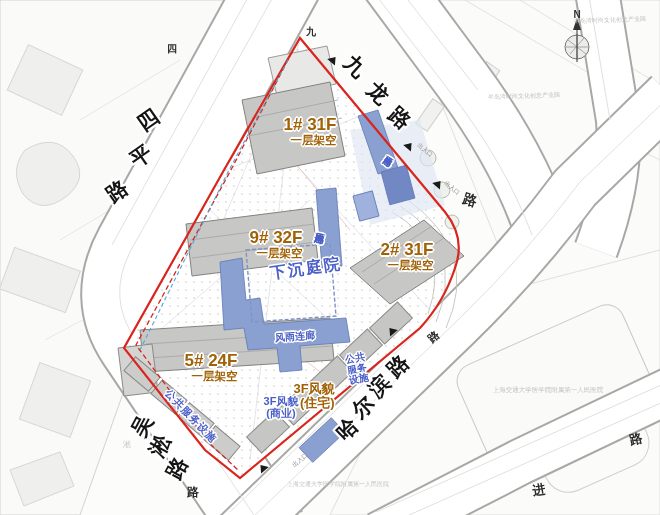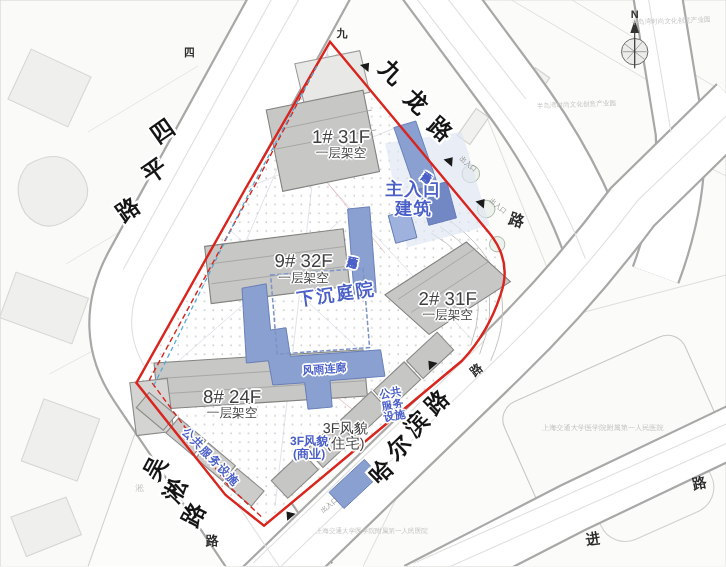--- a/index.html
+++ b/index.html
@@ -16,21 +16,21 @@
   .center{text-align:center;}
   .halo{
     text-shadow:-1px -1px 0 #fff,1px -1px 0 #fff,-1px 1px 0 #fff,1px 1px 0 #fff,
                  0 -1.6px 0 #fff,0 1.6px 0 #fff,-1.6px 0 0 #fff,1.6px 0 0 #fff;
   }
   .halo2{
     text-shadow:-2px -2px 0 #fff,2px -2px 0 #fff,-2px 2px 0 #fff,2px 2px 0 #fff,
                 -1px -1px 0 #fff,1px -1px 0 #fff,-1px 1px 0 #fff,1px 1px 0 #fff,
                  0 -2px 0 #fff,0 2px 0 #fff,-2px 0 0 #fff,2px 0 0 #fff;
   }
-  .red{color:#404040;font-weight:normal;}
+  .red{color:#a16207;font-weight:bold;text-align:right;}
   .blue{color:#4a5fc7;font-weight:bold;}
   .roadchar{color:#141414;font-weight:bold;}
   .smallchar{color:#2a2a2a;font-weight:600;}
   .faint{color:#c3c3c1;font-weight:normal;}
   .vert{writing-mode:vertical-rl;text-orientation:upright;}
 </style>
 </head>
 <body>
 
 <div id="canvas">
@@ -210,33 +210,29 @@
 <div class="lbl smallchar" style="left:636px;top:439px;font-size:13px;transform:translate(-50%,-50%) rotate(-12deg)">路</div>
 
 <div class="lbl red halo center" style="left:310px;top:131px;transform:translate(-50%,-50%)">
   <div style="font-size:17px">1# 31F</div>
   <div style="font-size:11.5px">一层架空</div>
 </div>
 <div class="lbl red halo center" style="left:276px;top:244px;transform:translate(-50%,-50%)">
   <div style="font-size:17px">9# 32F</div>
   <div style="font-size:11.5px">一层架空</div>
 </div>
-<div class="lbl red halo center" style="left:407px;top:278px;transform:translate(-50%,-50%)">
+<div class="lbl red halo center" style="left:407px;top:256px;transform:translate(-50%,-50%)">
   <div style="font-size:17px">2# 31F</div>
   <div style="font-size:11.5px">一层架空</div>
 </div>
 <div class="lbl red halo center" style="left:211px;top:367px;transform:translate(-50%,-50%)">
-  <div style="font-size:17px">8# 24F</div>
-  <div style="font-size:11.5px">一层架空</div>
-</div>
-
-<div class="lbl blue halo center" style="left:376px;top:182px;transform:translate(-50%,-50%)">
-  <div style="font-size:16px;letter-spacing:1px">主入口</div>
-  <div style="font-size:16px;letter-spacing:1px">建筑</div>
-</div>
+  <div style="font-size:17px">5# 24F</div>
+  <div style="font-size:11.5px">一层架空</div>
+</div>
+
 
 <div class="lbl blue halo" style="left:306px;top:269px;font-size:16px;letter-spacing:2px;transform:translate(-50%,-50%) rotate(-8deg)">下沉庭院</div>
 
 <div class="lbl blue halo vert" style="left:394px;top:152px;font-size:8.5px;transform:translate(-50%,-50%) rotate(33deg)">风雨连廊</div>
 <div class="lbl blue halo vert" style="left:322px;top:226px;font-size:9.5px;transform:translate(-50%,-50%) rotate(12deg)">风雨连廊</div>
 <div class="lbl blue halo" style="left:295px;top:337px;font-size:10px;transform:translate(-50%,-50%) rotate(-4deg)">风雨连廊</div>
 
 <div class="lbl blue halo" style="left:191px;top:416px;font-size:10.5px;letter-spacing:1px;transform:translate(-50%,-50%) rotate(46deg)">公共服务设施</div>
 <div class="lbl blue halo center" style="left:357px;top:369px;transform:translate(-50%,-50%) rotate(-10deg)">
   <div style="font-size:10px">公共</div>

